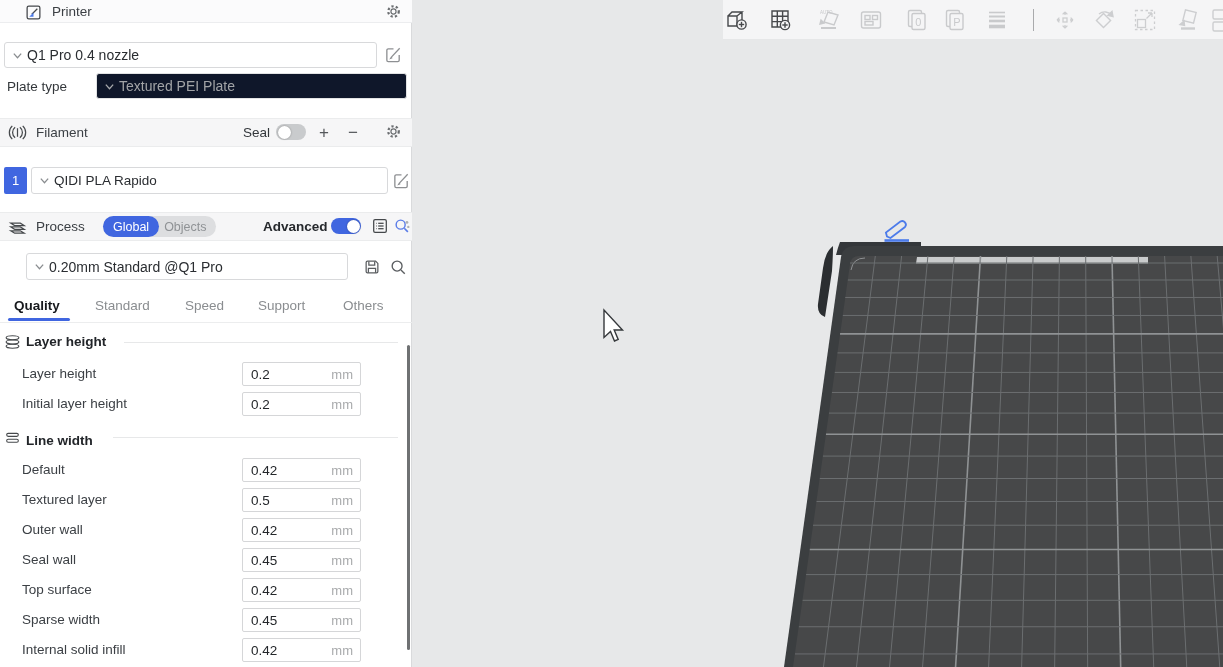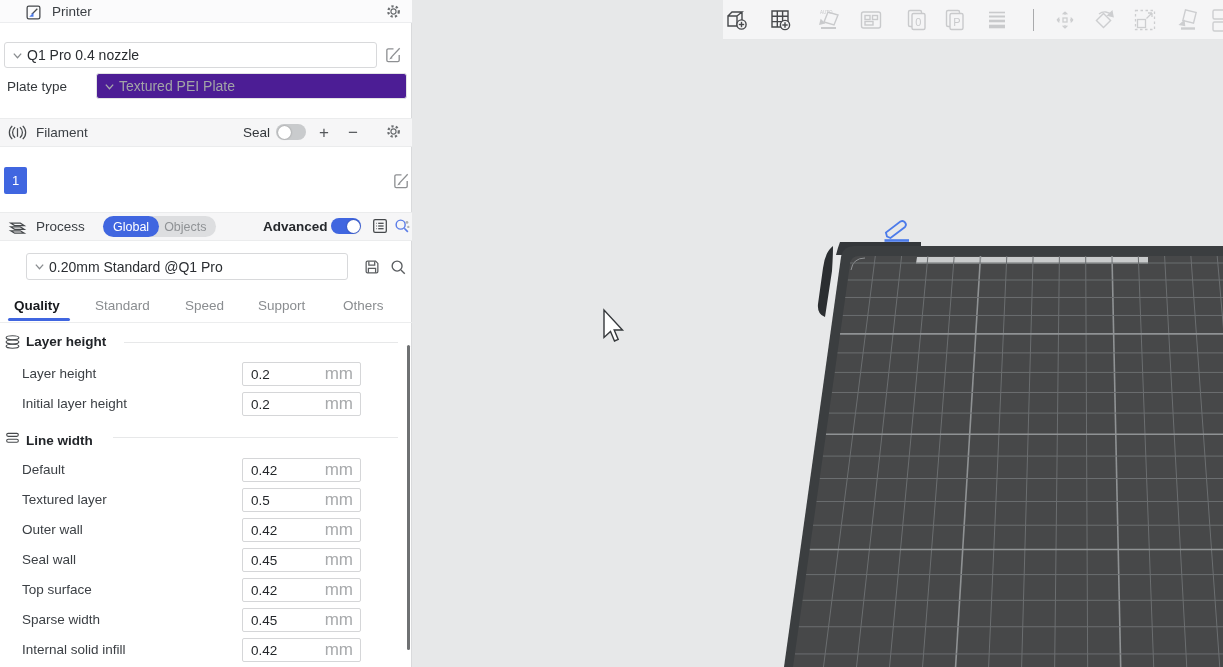--- a/index.html
+++ b/index.html
@@ -11,21 +11,21 @@
   .toolbar{position:absolute;left:723px;top:0;width:500px;height:40px;background:#F5F5F6;border-bottom:1px solid #E6E7E8;}
   .tbi{position:absolute;top:7px;width:26px;height:26px;}
   .tb-div{position:absolute;top:9px;width:1px;height:22px;background:#A9AAAC;}
 
   
   .panel{position:absolute;left:0;top:0;width:412px;height:667px;background:#FFFFFF;border-right:1px solid #D9DADC;}
   .hdrband{position:absolute;left:0;width:412px;background:#F6F6F7;border-top:1px solid #EBECED;border-bottom:1px solid #EBECED;}
   .sect-title{font-size:13.5px;color:#2B2F33;font-weight:500;}
   .select{position:absolute;background:#fff;border:1px solid #D8D9DB;border-radius:3px;display:flex;align-items:center;cursor:pointer;}
   .select .txt{font-size:13.5px;color:#2A2D31;margin-left:4px;white-space:nowrap;overflow:hidden;}
-  .select.disabled{background:#4c1d95;border-color:#E2E3E4;}
+  .select.disabled{background:#0f172a;border-color:#E2E3E4;}
   .select.disabled .txt{color:#A2A4A7;}
   .chev{flex:0 0 auto;margin-left:7px;}
   .iconbtn{position:absolute;cursor:pointer;}
   .plusminus{position:absolute;font-size:17px;color:#55585B;cursor:pointer;line-height:1;}
   .switch{position:absolute;width:30px;height:16px;border-radius:9px;cursor:pointer;}
   .switch .knob{position:absolute;top:1.5px;width:13px;height:13px;border-radius:50%;background:#fff;box-shadow:0 0 2px rgba(0,0,0,.35);}
   .switch.off{background:#C9CBCD;}  .switch.off .knob{left:1.5px;}
   .switch.on{background:#4066E0;}   .switch.on .knob{right:1.5px;}
   .badge{position:absolute;background:#4066E0;color:#fff;font-size:13px;display:flex;align-items:center;justify-content:center;border-radius:2px;}
   .pill{position:absolute;height:21px;background:#DDDEE0;border-radius:11px;display:flex;align-items:center;cursor:pointer;}
@@ -33,21 +33,21 @@
   .pill .seg-off{color:#8F9295;font-size:12.5px;padding:0 9px 0 5px;}
   .lbl{position:absolute;font-size:13.5px;color:#3C4045;}
   .tab{position:absolute;font-size:13.5px;color:#8A8D90;cursor:pointer;}
   .tab.active{color:#17191D;font-weight:700;}
   .tab-underline{position:absolute;background:#4066E0;border-radius:2px;}
   .hline{position:absolute;height:1px;background:#ECEDEE;}
   .sect-hline{position:absolute;height:1px;background:#E7E8E9;}
   .shead{position:absolute;font-size:13.5px;font-weight:700;color:#222529;}
   .pbox{position:absolute;width:119px;height:24px;border:1px solid #D5D6D8;border-radius:2px;background:#fff;display:flex;align-items:center;}
   .pbox input{border:none;outline:none;width:72px;margin-left:8px;font-size:13.5px;color:#24272B;padding:0;background:transparent;}
-  .pbox .unit{margin-left:auto;margin-right:7px;font-size:17px;color:#A8AAAC;}
+  .pbox .unit{margin-left:auto;margin-right:7px;font-size:13px;color:#A8AAAC;}
   .scrollbar{position:absolute;left:407px;top:345px;width:3px;height:305px;background:#6F7173;border-radius:2px;cursor:pointer;}
 </style>
 </head>
 <body>
 
 <div class="app">
 
   <svg class="scene" viewBox="0 0 1223 667">
     <defs>
       <clipPath id="plateclip">
@@ -228,20 +228,26 @@
         <div class="knob"></div>
       </div>
     <div class="plusminus" style="left:319px;top:124px">+</div>
     <div class="plusminus" style="left:348px;top:124px">−</div>
     <svg class="iconbtn" style="left:385px;top:123px" width="17" height="17" viewBox="0 0 20 20" fill="none" stroke="#6A6D70">
       <circle cx="10" cy="10" r="6.2" stroke-width="2.6" stroke-dasharray="2.6 2.6"></circle>
       <circle cx="10" cy="10" r="3" stroke-width="1.4" fill="#F6F6F7"></circle>
     </svg>
 
     <div class="badge" style="left:4px;top:167px;width:23px;height:27px">1</div>
+    <div class="select" style="left:31px;top:167px;width:357px;height:27px">
+      <svg class="chev" width="11" height="11" viewBox="0 0 12 12">
+          <polyline points="2,4 6,8.5 10,4" fill="none" stroke="#8A8D90" stroke-width="1.4"></polyline>
+        </svg>
+      <span class="txt">QIDI PLA Rapido</span>
+    </div>
     <svg class="iconbtn" style="left:392px;top:171px" width="19" height="19" viewBox="0 0 20 20" fill="none" stroke="#8E9093" stroke-width="1.4">
       <path d="M16,10.5 V16 a1.5,1.5 0 0 1 -1.5,1.5 H4.5 A1.5,1.5 0 0 1 3,16 V5.5 A1.5,1.5 0 0 1 4.5,4 H10"></path>
       <path d="M8,12.5 L16.5,3.5 M8,12.5 l-0.8,1.3 1.5,-0.6"></path>
     </svg>
 
     <div class="hdrband" style="top:212px;height:29px"></div>
     <svg style="position:absolute;left:8px;top:217px" width="19" height="19" viewBox="0 0 20 20" fill="none" stroke="#46494C" stroke-width="1.3">
       <path d="M3,6.5 h10 l4,2.5 h-10 z"></path>
         <path d="M3,10.5 h10 l4,2.5 h-10 z"></path>
         <path d="M3,14.5 h10 l4,2.5 h-10 z"></path>

